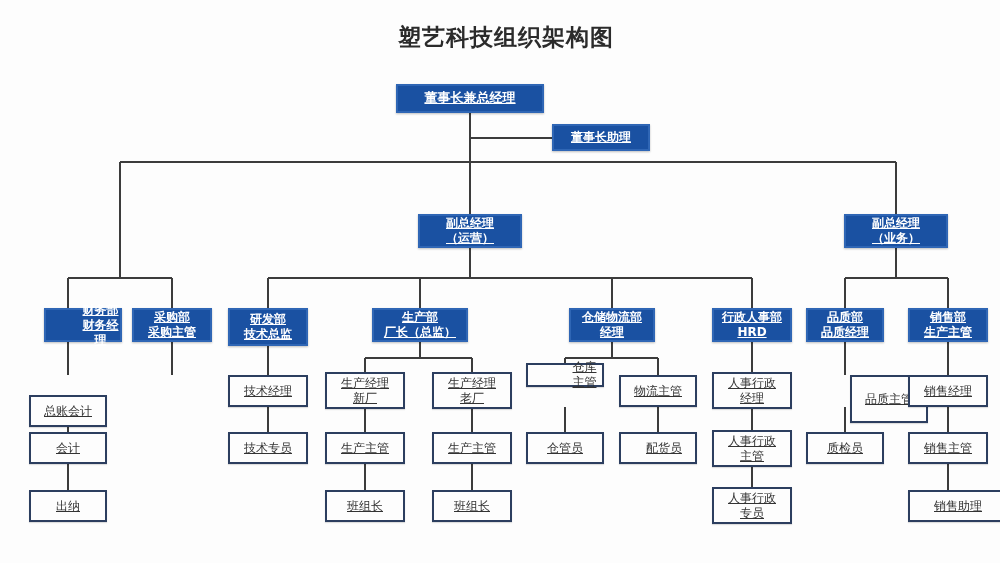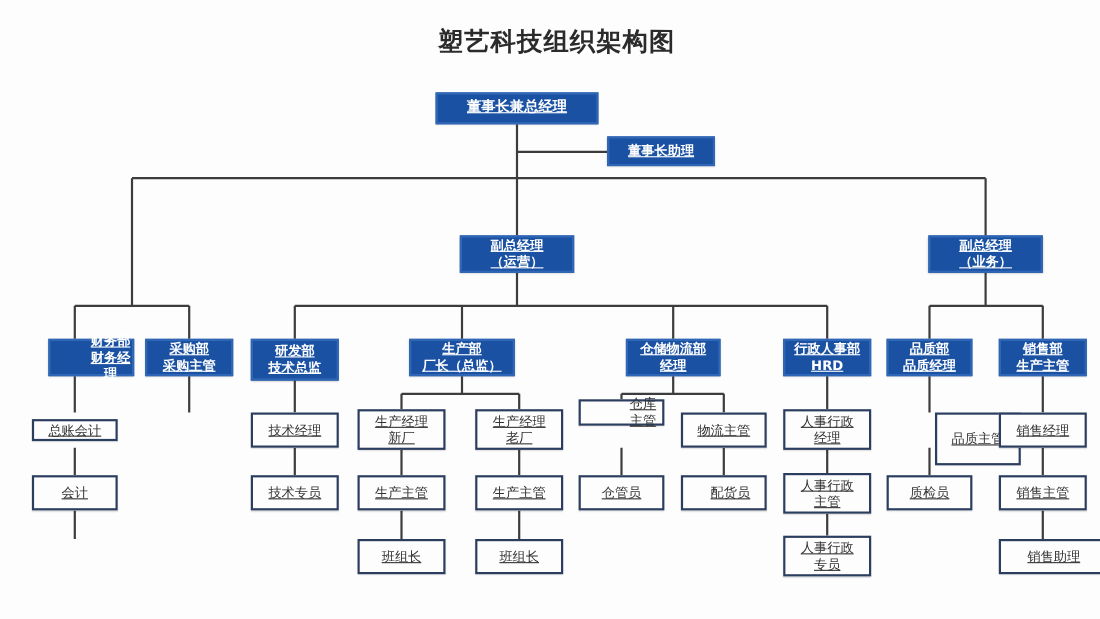--- a/index.html
+++ b/index.html
@@ -111,21 +111,21 @@
 厂长（总监）</div>
   <div class="node blue" style="left:569px;top:308px;width:86px;height:34px;">仓储物流部
 经理</div>
   <div class="node blue" style="left:712px;top:308px;width:80px;height:34px;">行政人事部
 HRD</div>
   <div class="node blue" style="left:806px;top:308px;width:78px;height:34px;">品质部
 品质经理</div>
   <div class="node blue" style="left:908px;top:308px;width:80px;height:34px;">销售部
 生产主管</div>
 
-  <div class="node white" style="left:29px;top:381px;width:78px;height:20px;">总账会计</div>
+  <div class="node white" style="left:29px;top:395px;width:78px;height:32px;">总账会计</div>
   <div class="node white" style="left:228px;top:375px;width:80px;height:32px;">技术经理</div>
   <div class="node white" style="left:325px;top:372px;width:80px;height:37px;">生产经理
 新厂</div>
   <div class="node white" style="left:432px;top:372px;width:80px;height:37px;">生产经理
 老厂</div>
   <div class="node white" style="left:526px;top:363px;width:78px;height:24px;padding-left:39px;">仓库主管</div>
   <div class="node white" style="left:619px;top:375px;width:78px;height:32px;">物流主管</div>
   <div class="node white" style="left:712px;top:372px;width:80px;height:37px;">人事行政
 经理</div>
   <div class="node white" style="left:850px;top:375px;width:78px;height:48px;">品质主管</div>
@@ -135,19 +135,20 @@
   <div class="node white" style="left:228px;top:432px;width:80px;height:32px;">技术专员</div>
   <div class="node white" style="left:325px;top:432px;width:80px;height:32px;">生产主管</div>
   <div class="node white" style="left:432px;top:432px;width:80px;height:32px;">生产主管</div>
   <div class="node white" style="left:526px;top:432px;width:78px;height:32px;">仓管员</div>
   <div class="node white" style="left:619px;top:432px;width:78px;height:32px;padding-left:12px;">配货员</div>
   <div class="node white" style="left:712px;top:430px;width:80px;height:37px;">人事行政
 主管</div>
   <div class="node white" style="left:806px;top:432px;width:78px;height:32px;">质检员</div>
   <div class="node white" style="left:908px;top:432px;width:80px;height:32px;">销售主管</div>
 
+  <div class="node white" style="left:29px;top:490px;width:78px;height:32px;">出纳</div>
   <div class="node white" style="left:325px;top:490px;width:80px;height:32px;">班组长</div>
   <div class="node white" style="left:432px;top:490px;width:80px;height:32px;">班组长</div>
   <div class="node white" style="left:712px;top:487px;width:80px;height:37px;">人事行政
 专员</div>
   <div class="node white" style="left:908px;top:490px;width:100px;height:32px;">销售助理</div>
 
 </div>
 
 </body></html>

